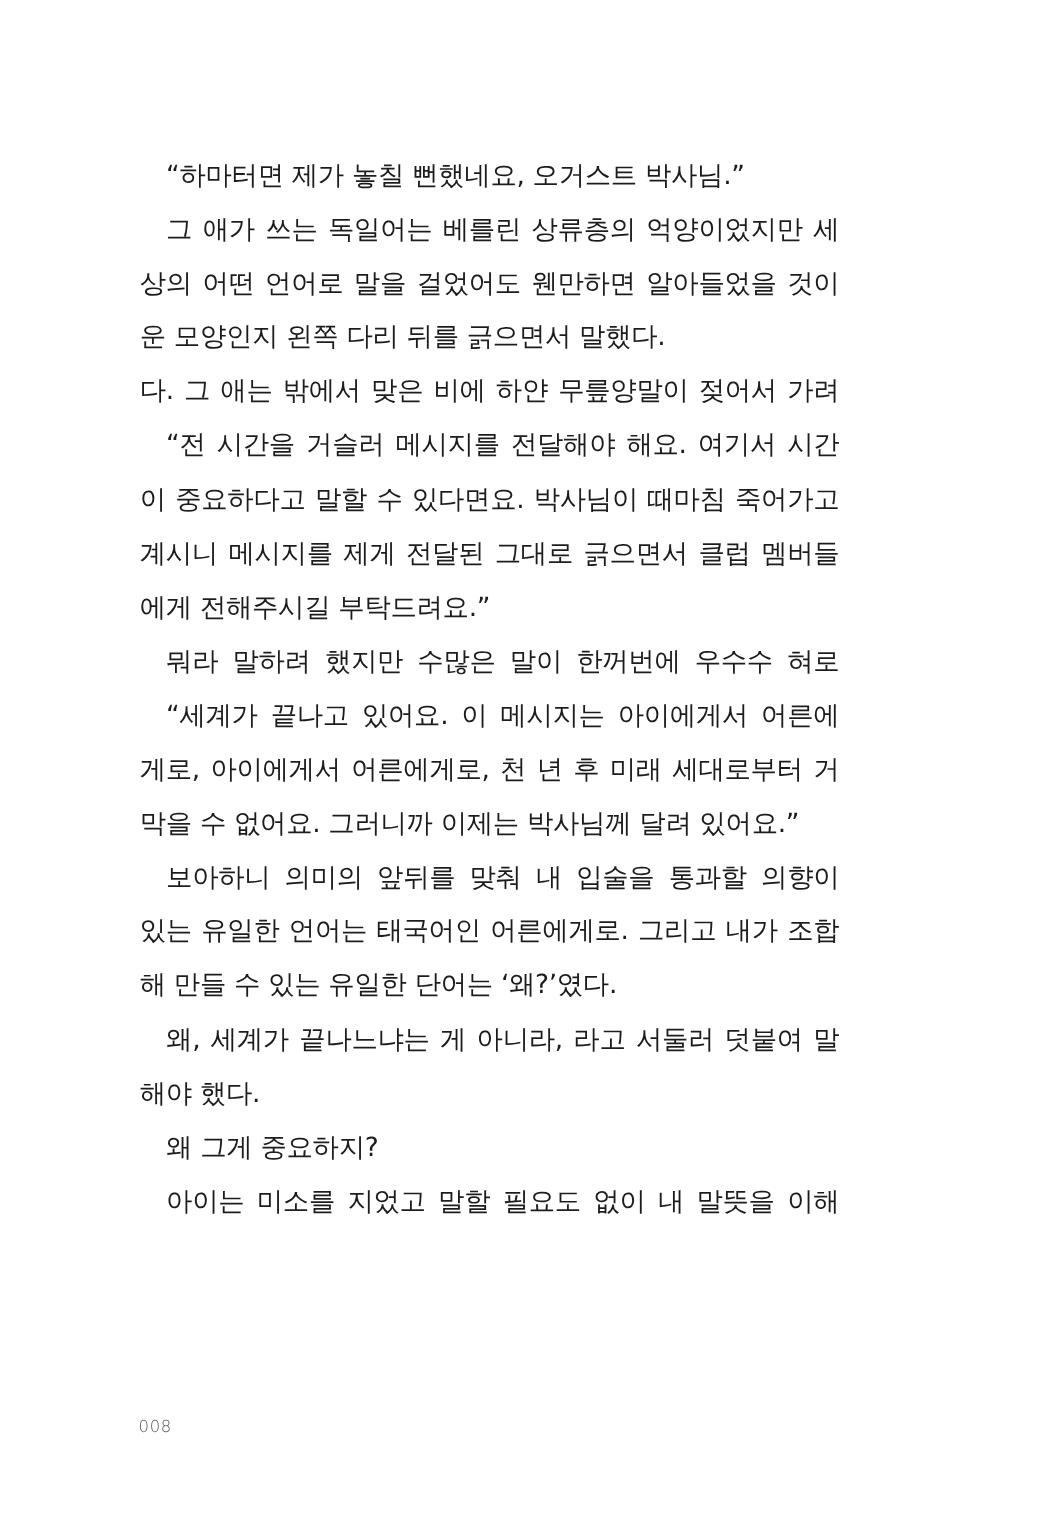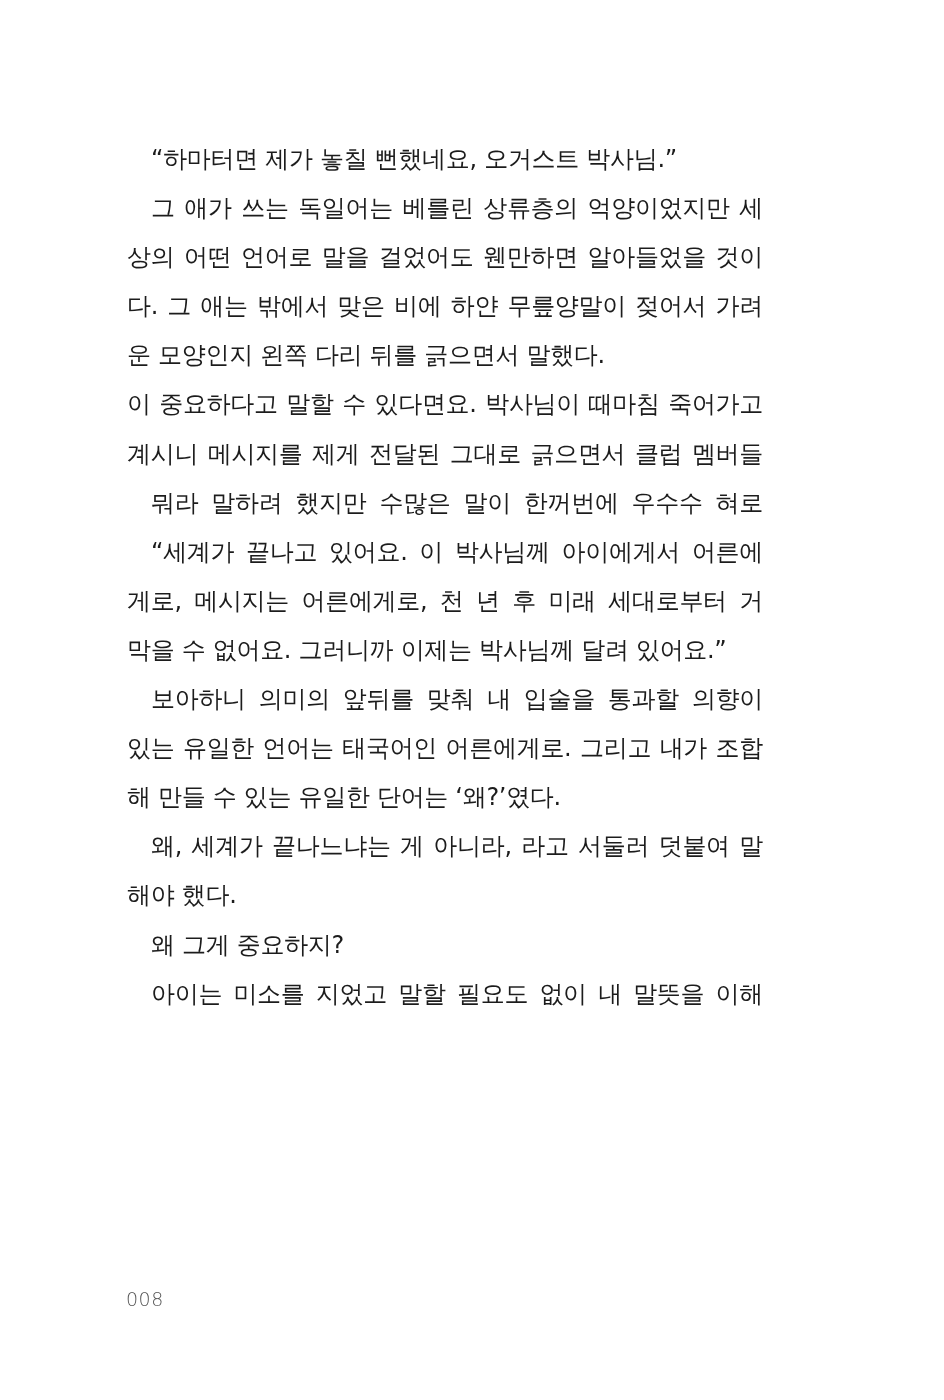--- a/index.html
+++ b/index.html
@@ -9,39 +9,41 @@
     position: absolute; left: 127px; top: 135px; width: 636px;
     font-family: "DejaVu Sans", sans-serif;
     font-size: 24px; line-height: 49.1px; color: #1c1c1c;
     letter-spacing: -0.3px;
   }
   .line { display: block; white-space: nowrap; height: 49.1px; text-align: justify; text-align-last: justify; }
   .line.last { text-align-last: left; }
   .indent { padding-left: 24px; }
   .page-number {
     position: absolute; left: 126px; top: 1288px;
-    font-family: "DejaVu Sans", sans-serif; font-size: 19px; color: #555555;
+    font-family: "DejaVu Sans", sans-serif; font-size: 15px; color: #555555;
     letter-spacing: 0.5px; font-weight: 300;
   }
 </style>
 </head>
 <body>
 
 <div class="page">
   <div class="body-text">
     <span class="line indent last">“하마터면 제가 놓칠 뻔했네요, 오거스트 박사님.”</span>
     <span class="line indent">그 애가 쓰는 독일어는 베를린 상류층의 억양이었지만 세</span>
     <span class="line">상의 어떤 언어로 말을 걸었어도 웬만하면 알아들었을 것이</span>
+    <span class="line last">운 모양인지 왼쪽 다리 뒤를 긁으면서 말했다.</span>
     <span class="line">다. 그 애는 밖에서 맞은 비에 하얀 무릎양말이 젖어서 가려</span>
-    <span class="line last">운 모양인지 왼쪽 다리 뒤를 긁으면서 말했다.</span>
+    <span class="line indent">“전 시간을 거슬러 메시지를 전달해야 해요. 여기서 시간</span>
     <span class="line">이 중요하다고 말할 수 있다면요. 박사님이 때마침 죽어가고</span>
     <span class="line">계시니 메시지를 제게 전달된 그대로 긁으면서 클럽 멤버들</span>
+    <span class="line last">에게 전해주시길 부탁드려요.”</span>
     <span class="line indent">뭐라 말하려 했지만 수많은 말이 한꺼번에 우수수 혀로</span>
-    <span class="line indent">“세계가 끝나고 있어요. 이 박사님께 아이에게서 어른에</span>
-    <span class="line">게로, 메시지는 어른에게로, 천 년 후 미래 세대로부터 거</span>
+    <span class="line indent">“세계가 끝나고 있어요. 이 메시지는 아이에게서 어른에</span>
+    <span class="line">게로, 아이에게서 어른에게로, 천 년 후 미래 세대로부터 거</span>
     <span class="line last">막을 수 없어요. 그러니까 이제는 박사님께 달려 있어요.”</span>
     <span class="line indent">보아하니 의미의 앞뒤를 맞춰 내 입술을 통과할 의향이</span>
     <span class="line">있는 유일한 언어는 태국어인 어른에게로. 그리고 내가 조합</span>
     <span class="line last">해 만들 수 있는 유일한 단어는 ‘왜?’였다.</span>
     <span class="line indent">왜, 세계가 끝나느냐는 게 아니라, 라고 서둘러 덧붙여 말</span>
     <span class="line last">해야 했다.</span>
     <span class="line indent last">왜 그게 중요하지?</span>
     <span class="line indent">아이는 미소를 지었고 말할 필요도 없이 내 말뜻을 이해</span>
   </div>
   <div class="page-number">008</div>

